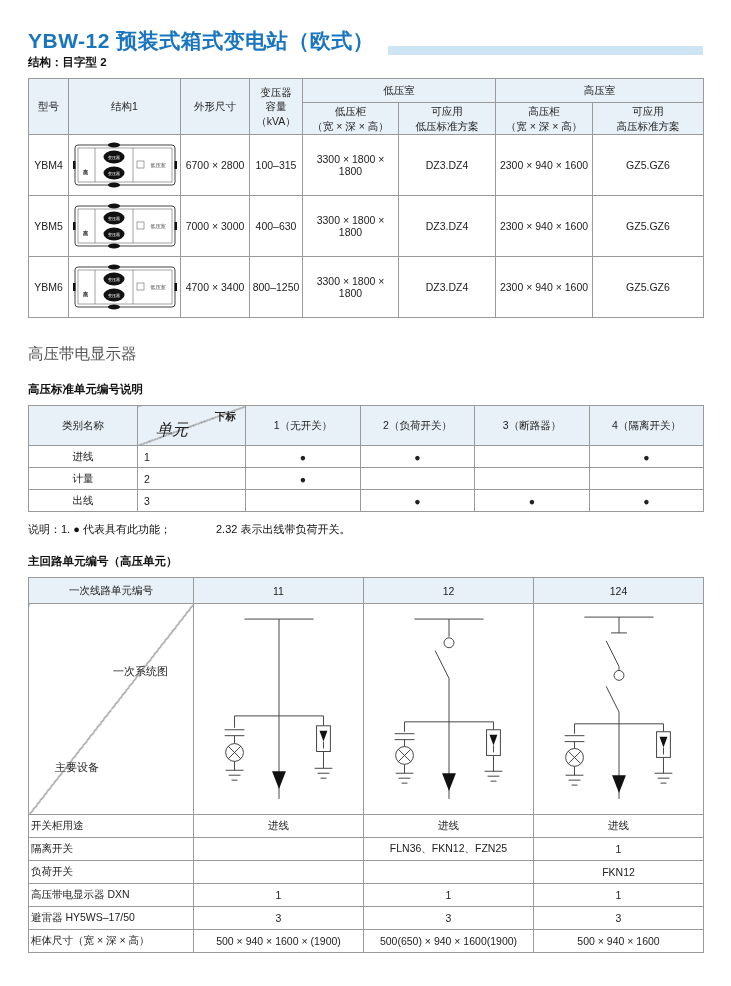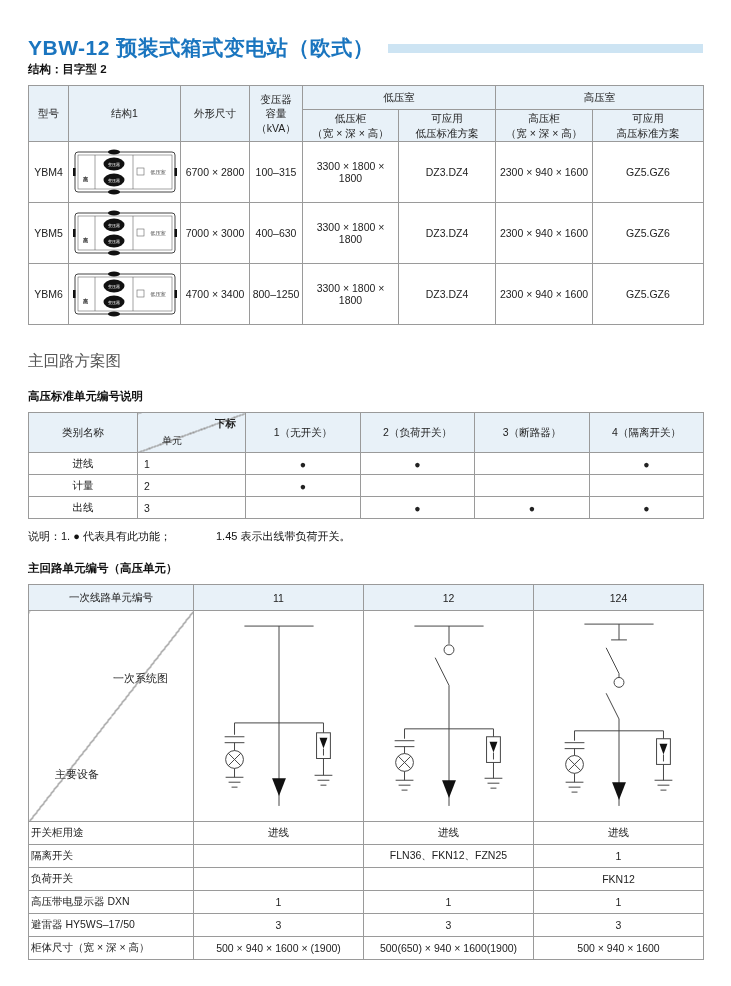--- a/index.html
+++ b/index.html
@@ -3,21 +3,21 @@
 <meta charset="utf-8">
 <style>
   html,body{margin:0;padding:0;}
   body{
     width:731px;height:986px;overflow:hidden;background:#ffffff;
     font-family:"Liberation Sans","DejaVu Sans",sans-serif;color:#222;
   }
   .page{padding:14px 28px 0 28px;box-sizing:border-box;}
 
   
-  .title-row{display:flex;align-items:center;margin-top:20px;}
+  .title-row{display:flex;align-items:flex-end;margin-top:13px;}
   .page-title{font-size:21px;font-weight:bold;color:#1a75bf;margin:0;letter-spacing:.5px;white-space:nowrap;}
   .title-accent{flex:1;height:9px;background:#cde4f3;margin-left:14px;}
 
   .structure-note{margin-bottom:8px;font-size:11.5px;font-weight:bold;color:#111;}
 
   
   table{border-collapse:collapse;table-layout:fixed;width:675px;}
   th,td{border:1px solid #9a9a9a;font-size:10.5px;font-weight:normal;text-align:center;padding:1px 2px;box-sizing:border-box;color:#222;}
   thead th{background:#e8f1f8;}
   .pre{white-space:pre-line;line-height:1.35;}
@@ -27,21 +27,21 @@
   .spec thead tr.r1{height:24px;}
   .spec thead tr.r2{height:32px;}
 
   
   .codes thead tr{height:40px;}
   .codes tbody tr{height:22px;}
   .codes td.unit-val{text-align:left;padding-left:6px;}
   .diag-cell{position:relative;padding:0;
     background-image:linear-gradient(to bottom right,transparent calc(50% - .7px),#9a9a9a calc(50% - .7px),#9a9a9a calc(50% + .7px),transparent calc(50% + .7px)),linear-gradient(#e8f1f8,#e8f1f8);}
   .diag-cell .dt{position:absolute;top:4px;right:9px;font-size:10.5px;font-weight:bold;}
-  .diag-cell .db{position:absolute;bottom:4px;left:24px;font-size:10px;}
+  .diag-cell .db{position:absolute;bottom:4px;left:18px;font-size:16px;font-style:italic;}
 
   .notes{margin:10px 0 0 0;font-size:11px;color:#111;}
   .notes .n2{margin-left:42px;}
 
   .section-title{margin:26px 0 0 0;font-size:15.5px;font-weight:normal;color:#555;}
   .sub-title{margin:17px 0 8px 0;font-size:11.5px;font-weight:bold;color:#111;}
 
   
   .units thead tr{height:26px;}
   .units tr.diagram-row{height:169px;}
@@ -184,21 +184,21 @@
         <td>4700 × 3400</td>
         <td>800–1250</td>
         <td>3300 × 1800 × 1800</td>
         <td>DZ3.DZ4</td>
         <td>2300 × 940 × 1600</td>
         <td>GZ5.GZ6</td>
       </tr>
     </tbody>
   </table>
 
-  <div class="section-title">主回路方案图</div>
+  <div class="section-title">高压带电显示器</div>
   <div class="sub-title">高压标准单元编号说明</div>
 
   <table class="codes">
     <colgroup>
       <col style="width:109px">
         <col style="width:108px">
         <col style="width:115px">
       <col style="width:114px">
         <col style="width:115px">
         <col style="width:114px">
@@ -239,21 +239,21 @@
         <td></td>
         <td>●</td>
         <td>●</td>
         <td>●</td>
       </tr>
     </tbody>
   </table>
 
   <div class="notes">
     <span class="n1">说明：1. ● 代表具有此功能；</span>
-    <span class="n2">1.45 表示出线带负荷开关。</span>
+    <span class="n2">2.32 表示出线带负荷开关。</span>
   </div>
 
   <div class="sub-title" style="">主回路单元编号（高压单元）</div>
 
   <table class="units">
     <colgroup>
       <col style="width:165px">
         <col style="width:170px">
         <col style="width:170px">
         <col style="width:170px">

